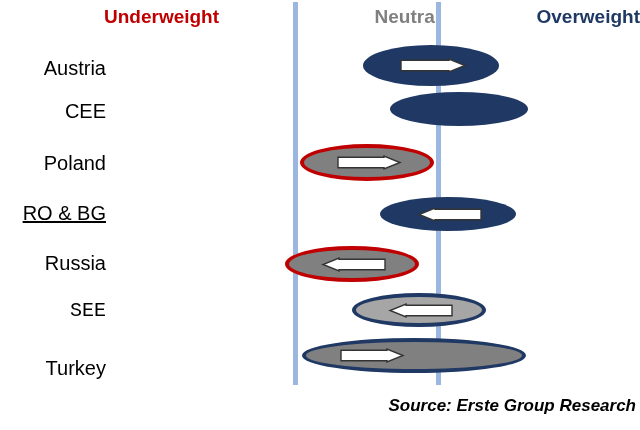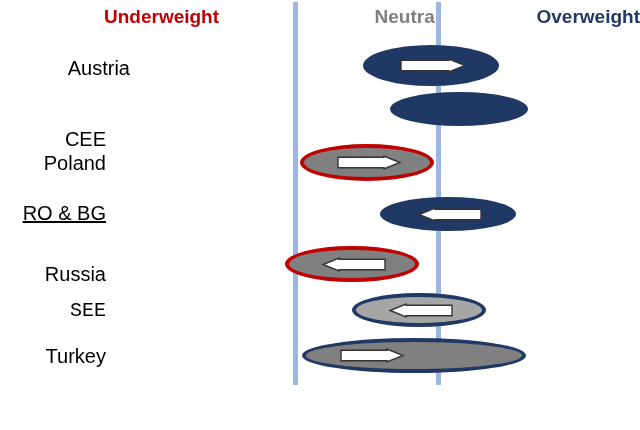--- a/index.html
+++ b/index.html
@@ -99,54 +99,55 @@
 <div id="page">
 
   <div class="hdr hdr-under">Underweight</div>
   <div class="hdr hdr-neutral">Neutral</div>
   <div class="hdr hdr-over">Overweight</div>
 
   <div class="vline vline-left"></div>
   <div class="vline vline-right"></div>
 
   <div id="rows-layer">
-      <div class="row-label" style="top: 57px; margin-left: 24px;">Austria</div>
+      <div class="row-label" style="top: 57px;">Austria</div>
       <div class="bubble" style="left: 363px; top: 45px; width: 136px; height: 41px; background: rgb(31, 56, 100); border: none;">
         <svg width="68" height="17" viewBox="0 0 68 17" style="left: 36px; top: 12px;">
           <path d="M 2 3.3 L 50 3.3 L 50 2 L 66 8.5 L 50 15 L 50 13.7 L 2 13.7 Z" fill="#FFFFFF" stroke="#333333" stroke-width="1.4" stroke-linejoin="miter"></path>
         </svg>
       </div>
-      <div class="row-label" style="top: 100px; margin-top: 28px;">CEE</div>
+      <div class="row-label" style="top: 100px;">CEE</div>
       <div class="bubble" style="left: 390px; top: 92px; width: 138px; height: 34px; background: rgb(31, 56, 100); border: none;"></div>
       <div class="row-label" style="top: 152px;">Poland</div>
       <div class="bubble" style="left: 300px; top: 144px; width: 134px; height: 37px; background: rgb(128, 128, 128); border: 4px solid rgb(192, 0, 0);">
         <svg width="66" height="17" viewBox="0 0 66 17" style="left: 32px; top: 6px;">
           <path d="M 2 3.3 L 48 3.3 L 48 2 L 64 8.5 L 48 15 L 48 13.7 L 2 13.7 Z" fill="#FFFFFF" stroke="#333333" stroke-width="1.4" stroke-linejoin="miter"></path>
         </svg>
       </div>
       <div class="row-label" style="top: 202px; text-decoration: underline;">RO &amp; BG</div>
       <div class="bubble" style="left: 380px; top: 197px; width: 136px; height: 34px; background: rgb(31, 56, 100); border: none;">
         <svg width="66" height="17" viewBox="0 0 66 17" style="left: 37px; top: 8.5px;">
           <path d="M 64 3.3 L 18 3.3 L 18 2 L 2 8.5 L 18 15 L 18 13.7 L 64 13.7 Z" fill="#FFFFFF" stroke="#333333" stroke-width="1.4" stroke-linejoin="miter"></path>
         </svg>
       </div>
-      <div class="row-label" style="top: 252px; margin-top: 11px;">Russia</div>
+      <div class="row-label" style="top: 252px;">Russia</div>
       <div class="bubble" style="left: 285px; top: 246px; width: 134px; height: 36px; background: rgb(128, 128, 128); border: 4px solid rgb(192, 0, 0);">
         <svg width="66" height="17" viewBox="0 0 66 17" style="left: 32px; top: 5.5px;">
           <path d="M 64 3.3 L 18 3.3 L 18 2 L 2 8.5 L 18 15 L 18 13.7 L 64 13.7 Z" fill="#FFFFFF" stroke="#333333" stroke-width="1.4" stroke-linejoin="miter"></path>
         </svg>
       </div>
       <div class="row-label" style="top: 299px; font-family: Liberation Mono, monospace;">SEE</div>
       <div class="bubble" style="left: 352px; top: 293px; width: 134px; height: 34px; background: rgb(166, 166, 166); border: 4px solid rgb(31, 56, 100);">
         <svg width="66" height="17" viewBox="0 0 66 17" style="left: 32px; top: 4.5px;">
           <path d="M 64 3.3 L 18 3.3 L 18 2 L 2 8.5 L 18 15 L 18 13.7 L 64 13.7 Z" fill="#FFFFFF" stroke="#333333" stroke-width="1.4" stroke-linejoin="miter"></path>
         </svg>
       </div>
-      <div class="row-label" style="top: 345px;">Turkey</div>
+      <div class="row-label" style="top: 357px;">Turkey</div>
       <div class="bubble" style="left: 302px; top: 338px; width: 224px; height: 35px; background: rgb(128, 128, 128); border: 4px solid rgb(31, 56, 100);">
         <svg width="66" height="17" viewBox="0 0 66 17" style="left: 33px; top: 5px;">
           <path d="M 2 3.3 L 48 3.3 L 48 2 L 64 8.5 L 48 15 L 48 13.7 L 2 13.7 Z" fill="#FFFFFF" stroke="#333333" stroke-width="1.4" stroke-linejoin="miter"></path>
         </svg>
       </div>
     </div>
 
+  <div class="source">Source: Erste Group Research</div>
 
 </div>
 
 </body></html>

